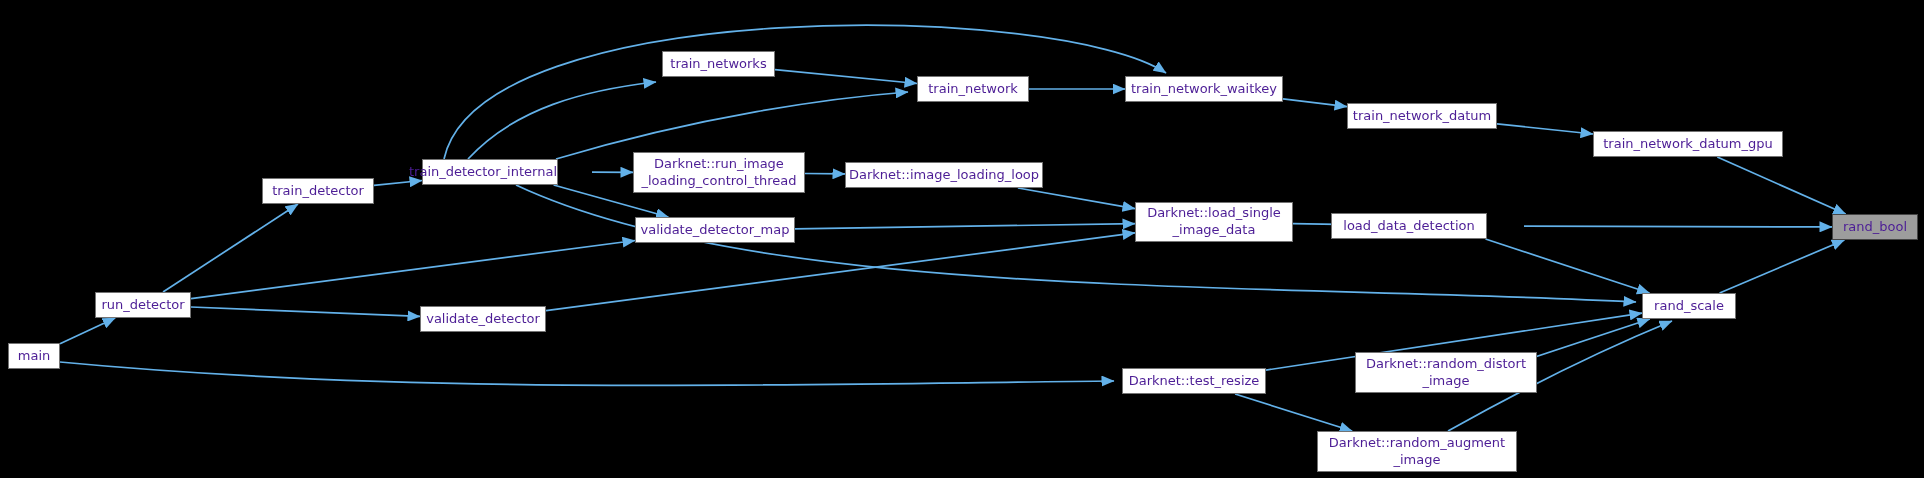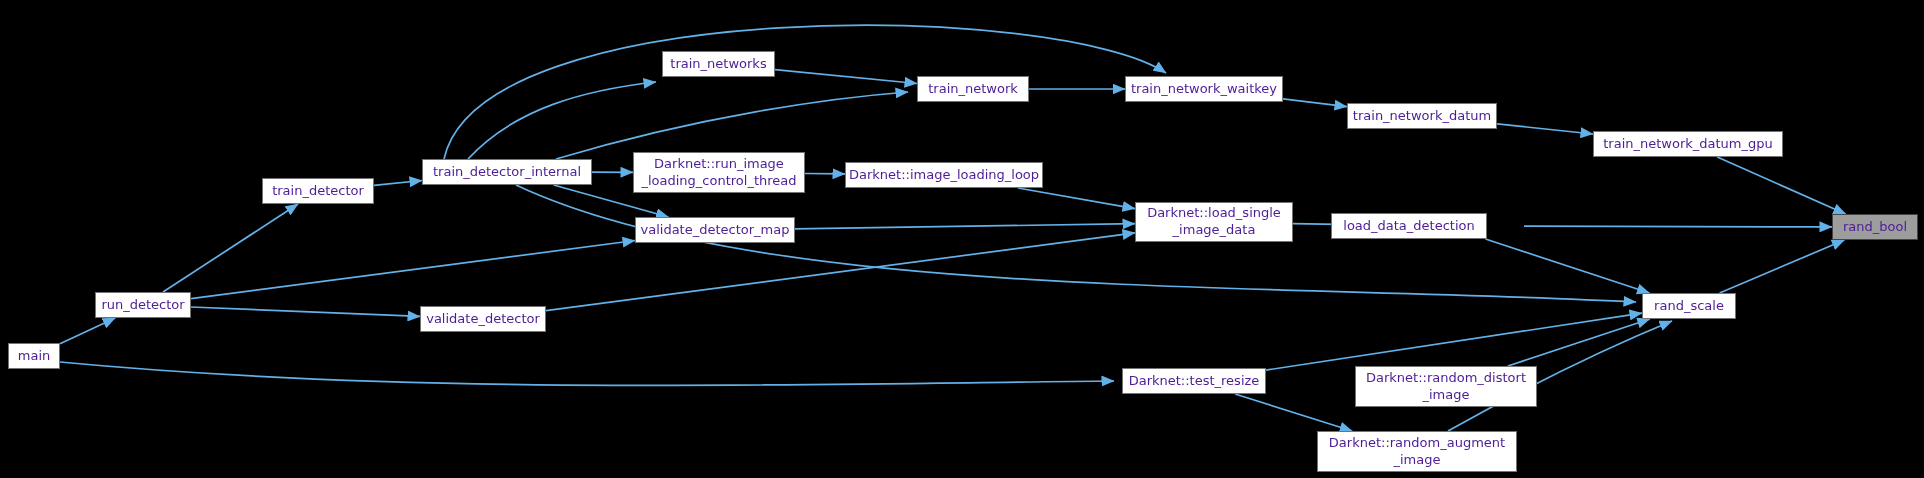--- a/index.html
+++ b/index.html
@@ -61,21 +61,21 @@
   <div id="node-layer">
       <div class="node" style="left: 8px; top: 343px; width: 52px; height: 26px;">
         <span>main</span>
       </div>
       <div class="node" style="left: 95px; top: 292px; width: 96px; height: 26px;">
         <span>run_detector</span>
       </div>
       <div class="node" style="left: 262px; top: 178px; width: 112px; height: 26px;">
         <span>train_detector</span>
       </div>
-      <div class="node" style="left: 422px; top: 159px; width: 170px; height: 26px;">
+      <div class="node" style="left: 422px; top: 159px; width: 136px; height: 26px; align-items: flex-end;">
         <span>train_detector_internal</span>
       </div>
       <div class="node" style="left: 662px; top: 51px; width: 113px; height: 26px;">
         <span>train_networks</span>
       </div>
       <div class="node" style="left: 917px; top: 76px; width: 112px; height: 26px;">
         <span>train_network</span>
       </div>
       <div class="node" style="left: 1125px; top: 76px; width: 158px; height: 26px;">
         <span>train_network_waitkey</span>
@@ -108,21 +108,21 @@
       </div>
       <div class="node" style="left: 420px; top: 306px; width: 126px; height: 26px;">
         <span>validate_detector</span>
       </div>
       <div class="node" style="left: 1642px; top: 293px; width: 94px; height: 26px;">
         <span>rand_scale</span>
       </div>
       <div class="node" style="left: 1122px; top: 368px; width: 144px; height: 26px;">
         <span>Darknet::test_resize</span>
       </div>
-      <div class="node" style="left: 1355px; top: 366px; width: 182px; height: 41px;">
+      <div class="node" style="left: 1355px; top: 352px; width: 182px; height: 41px;">
         <span>Darknet::random_distort</span>
         <span>_image</span>
       </div>
       <div class="node" style="left: 1317px; top: 431px; width: 200px; height: 41px; text-align: center;">
         <span>Darknet::random_augment</span>
         <span>_image</span>
       </div>
     </div>
 </div>
 

